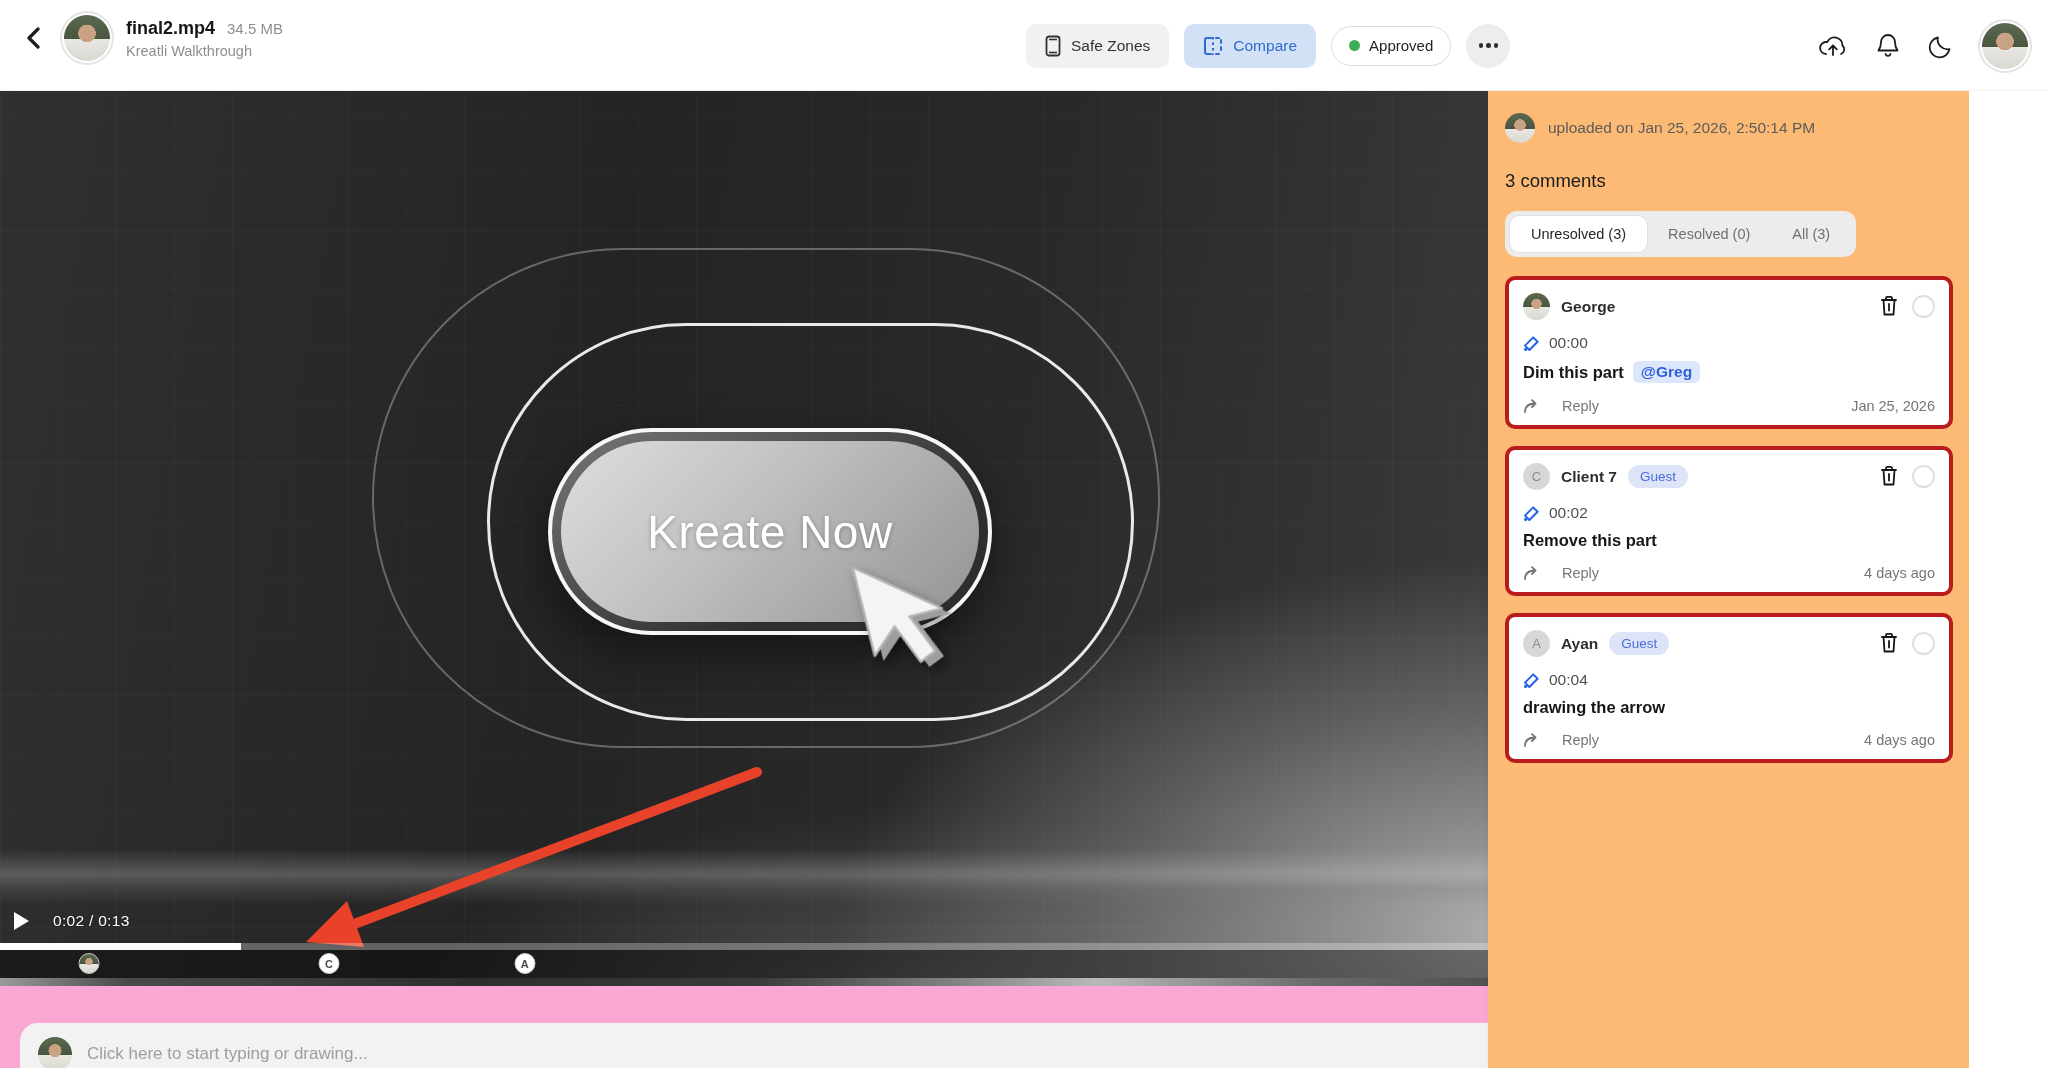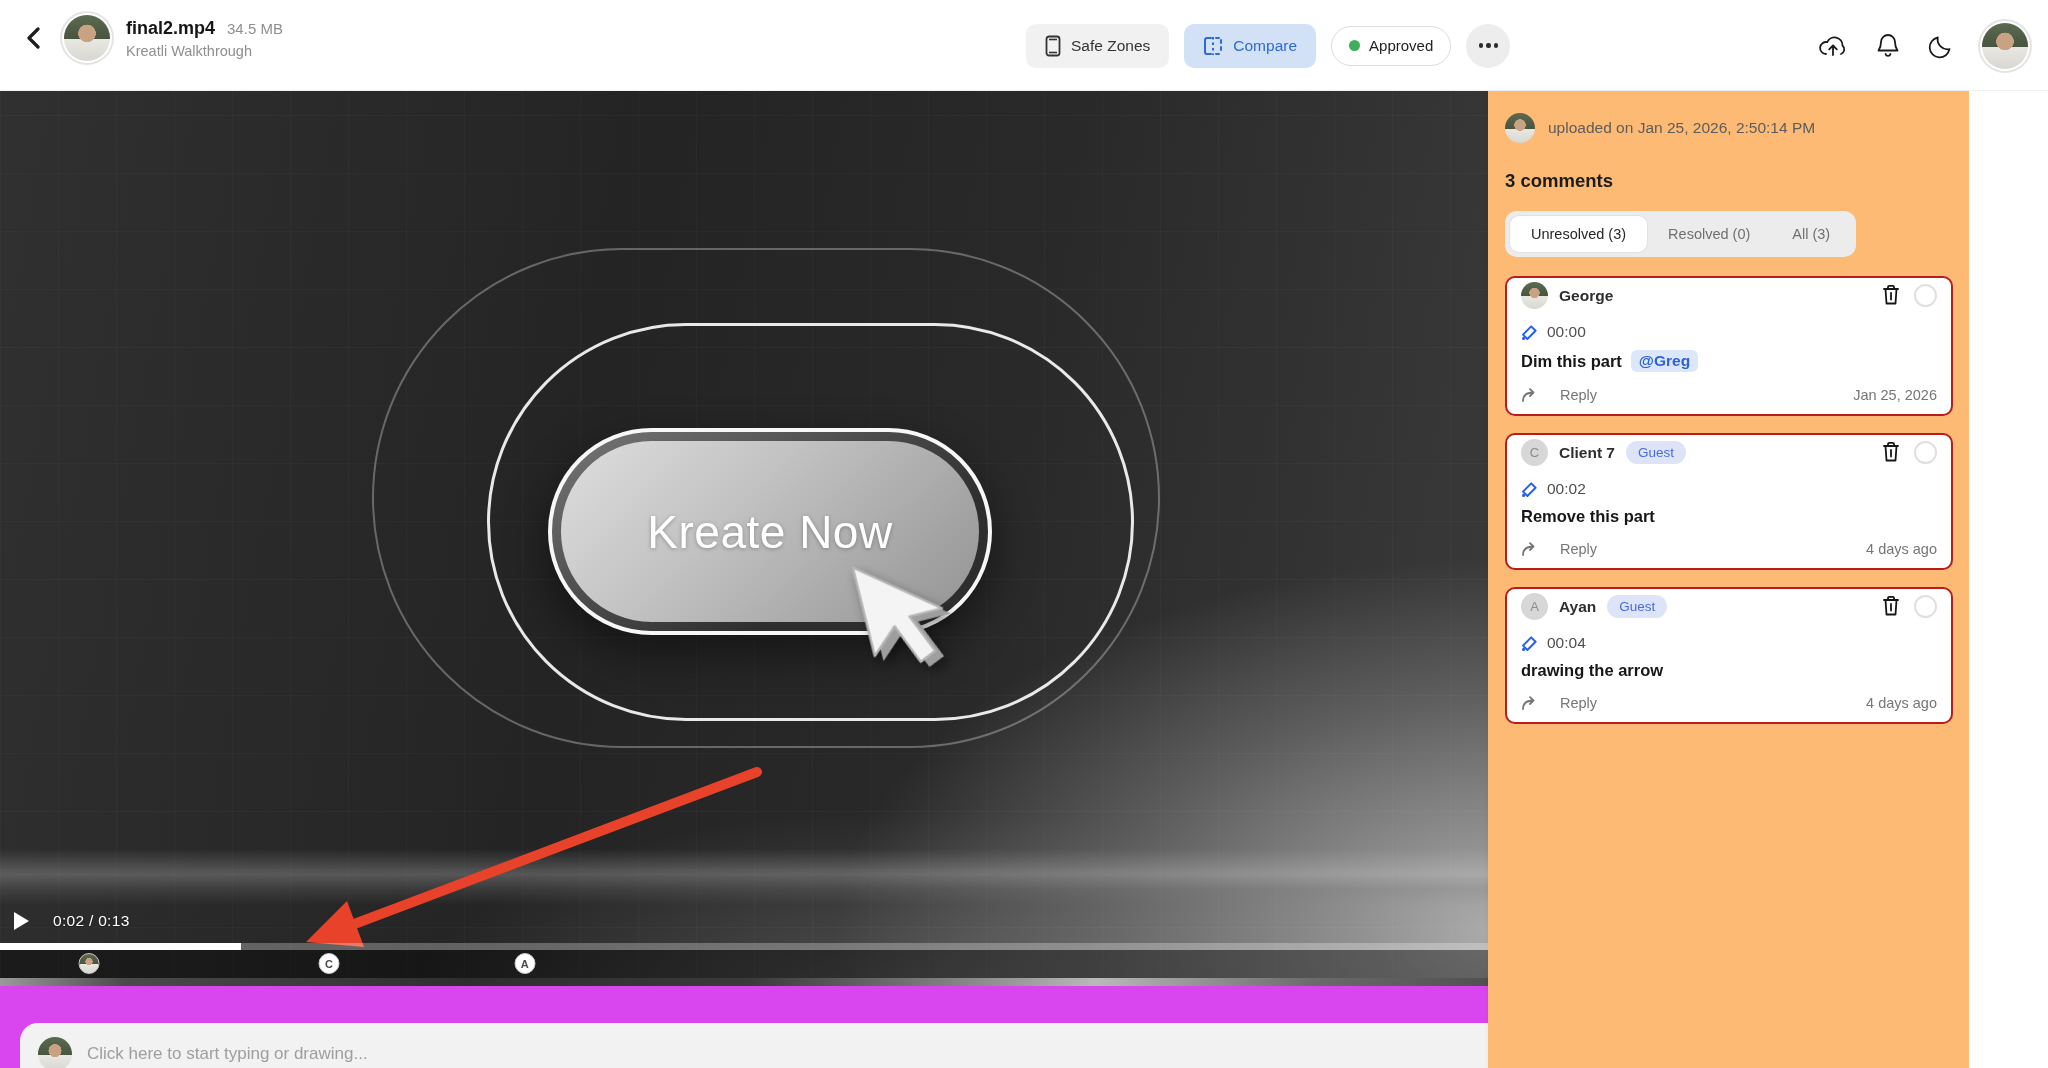--- a/index.html
+++ b/index.html
@@ -86,41 +86,41 @@
   .marker { position:absolute; top:3px; transform:translateX(-50%); width:21px; height:21px; border-radius:50%;
     background:#fff; border:1px solid #c9c9c9; color:#4a4a4a; font-size:11px; font-weight:700;
     display:flex; align-items:center; justify-content:center; cursor:pointer; }
   .marker.photo { background:
       radial-gradient(circle at 50% 40%, #c9a183 0 24%, transparent 25%),
       linear-gradient(180deg,#5a6a50 0%,#49553f 52%,#e9e7e1 53%,#d9d7d1 100%); }
   .timeline-strip { position:absolute; left:0; right:0; top:887px; height:8px;
     background:linear-gradient(90deg,#9a9a9a 0%,#4a4a4a 8%,#2e2e2e 30%,#3a3a3a 48%,#888 62%,#b9b9b9 70%,#6a6a6a 84%,#454545 100%); }
 
   
-  .bottom-bar { position:absolute; left:0; top:986px; width:1566px; height:82px; background:#d946ef; }
+  .bottom-bar { position:absolute; left:0; top:986px; width:1566px; height:82px; background:#f9a8d4; }
   .composer { position:absolute; left:20px; top:37px; width:1508px; height:62px; background:#f2f2f2;
     border-radius:18px; display:flex; align-items:center; gap:15px; padding:0 18px; }
   .composer input { flex:1; border:none; background:transparent; outline:none; font-size:17px;
     font-family:inherit; color:#222; }
   .composer input::placeholder { color:#9e9e9e; }
   .send-btn { position:absolute; right:26px; top:28px; width:40px; height:40px; border:none;
     background:transparent; cursor:pointer; color:#161616; }
 
   
   .sidebar { position:absolute; left:1488px; top:91px; width:481px; bottom:0; background:#fdba74;
     padding:22px 16px 0 17px; box-shadow:-1px 0 4px rgba(0,0,0,.04); }
   .uploaded-row { display:flex; align-items:center; gap:13px; color:#5c5c5c; font-size:15.5px; }
-  .comments-heading { margin:27px 0 19px; font-size:18.5px; font-weight:700; color:#1c1c1c; }
+  .comments-heading { margin:27px 0 19px; font-size:18.5px; font-weight:400; color:#1c1c1c; }
   .tabs { display:inline-flex; align-items:center; background:#ececec; border-radius:12px; padding:5px; }
   .tab { border:none; background:transparent; padding:10px 21px; border-radius:9px; font-size:14.5px;
     color:#6f6f6f; cursor:pointer; font-family:inherit; white-space:nowrap; }
   .tab.active { background:#fff; color:#262626; box-shadow:0 0 0 1px #e1e1e1; font-weight:400; }
 
   .cards { margin-top:19px; display:flex; flex-direction:column; gap:17px; }
-  .card { border:2px solid #b91c1c; border-radius:10px; padding:4px 14px 11px; background:#fff; }
+  .card { border:4px solid #b91c1c; border-radius:10px; padding:13px 14px 11px; background:#fff; }
   .card-head { display:flex; align-items:center; gap:11px; }
   .author-name { font-size:15.5px; font-weight:600; color:#2e2e2e; }
   .guest-badge { background:#dde4f8; color:#4a6bdb; font-size:13.5px; padding:4px 12px; border-radius:999px; }
   .head-spacer { flex:1; }
   .trash-btn { border:none; background:transparent; color:#161616; cursor:pointer; width:24px; height:24px; padding:0; }
   .resolve-circle { width:23px; height:23px; border-radius:50%; border:2px solid #e0e0e0; background:#fff;
     cursor:pointer; flex:none; }
   .time-row { margin:14px 0 9px; display:flex; align-items:center; gap:9px; color:#4f4f4f; font-size:15.5px; }
   .comment-text { font-size:16.5px; font-weight:700; color:#171717; display:flex; align-items:center; gap:9px; }
   .mention { background:#dce7fb; color:#2e62d9; font-weight:600; font-size:15.5px; padding:2px 8px; border-radius:6px; }

